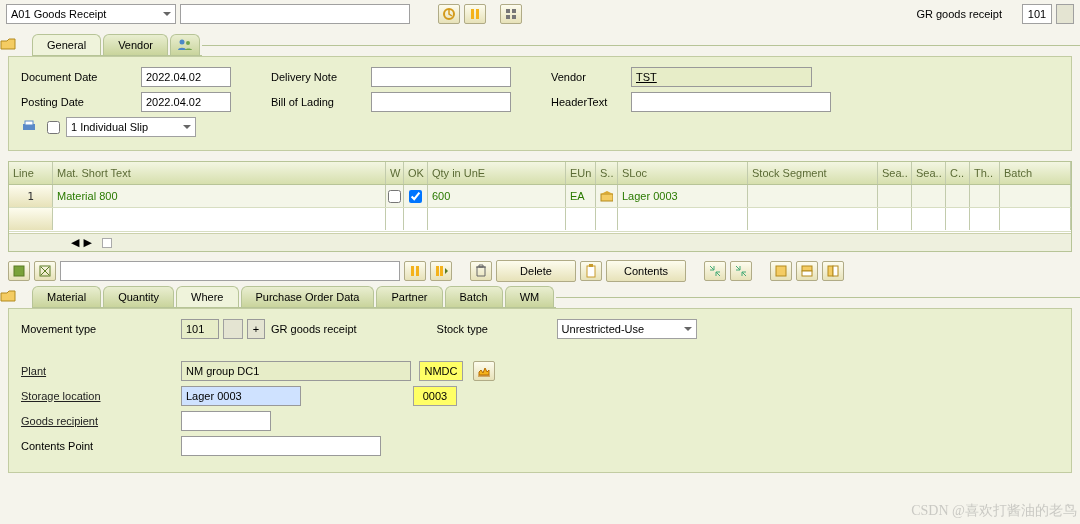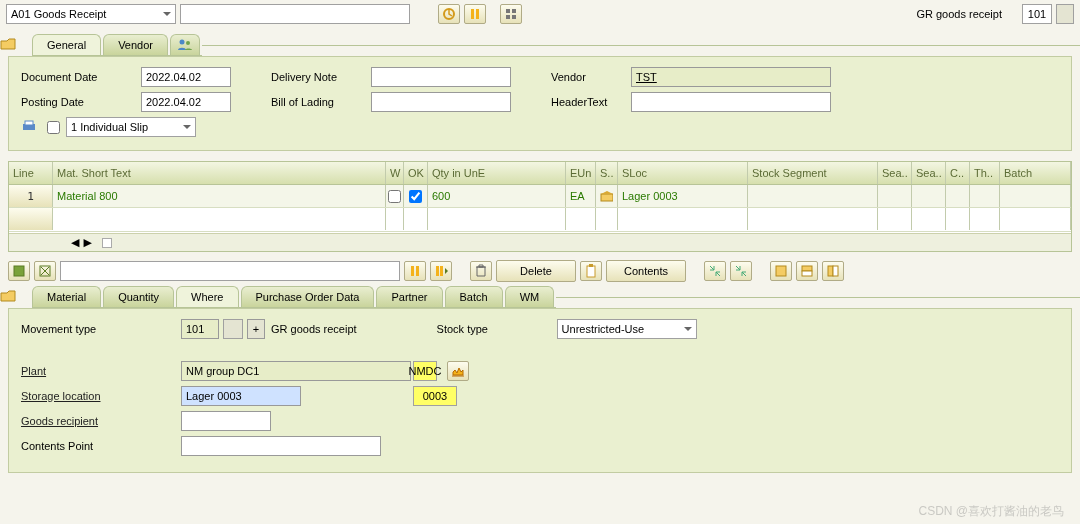--- a/index.html
+++ b/index.html
@@ -38,21 +38,21 @@
 .grid-scroll { display: flex; align-items: center; padding: 2px 60px; background: #eef0de; border-top: 1px solid #ccd1ac; }
 .tri { cursor: pointer; margin: 0 2px; }
 
 .toolbar2 { display: flex; align-items: center; gap: 4px; padding: 4px 8px; }
 .tbtn { height: 22px; border: 1px solid #b0ab86; background: linear-gradient(#fdfcee,#e7e2b9); display: inline-flex; align-items: center; padding: 0 22px; border-radius: 2px; cursor: pointer; }
 
 .lower-panel { background: #eaf0d0; border: 1px solid #c2cca2; margin: 0 8px 4px 8px; padding: 10px 12px 16px 12px; }
 .highlight { background: #ffff66; }
 
 svg { pointer-events: none; }
-.watermark { position: fixed; right: 16px; bottom: 4px; color: rgba(120,120,120,0.35); font-size: 12px; }
+.watermark { position: fixed; right: 3px; bottom: 4px; color: rgba(120,120,120,0.35); font-size: 14px; font-family: Liberation Serif, serif; }
 </style>
 </head>
 <body>
 
 <div class="topbar">
   <div class="dd narrow">
       <span>A01 Goods Receipt</span>
     </div>
   <div class="txt-in" style="width:230px"></div>
   <div style="flex:0 0 20px"></div>
@@ -138,21 +138,21 @@
         <div class="field" style="width:140px"></div>
       </div>
       <div class="row">
         <span class="label" style="width:100px">Bill of Lading</span>
         <div class="field" style="width:140px"></div>
       </div>
     </div>
     <div>
       <div class="row">
         <span class="label" style="width:80px">Vendor</span>
-        <div class="field ro" style="width:200px">
+        <div class="field ro" style="width:181px">
             <span style="text-decoration:underline">TST</span>
           </div>
       </div>
       <div class="row">
         <span class="label" style="width:80px">HeaderText</span>
         <div class="field" style="width:200px"></div>
       </div>
     </div>
   </div>
 </div>
@@ -336,21 +336,21 @@
           <span>Unrestricted-Use</span>
         </div>
     </div>
   </div>
 
   <div class="row">
     <span class="label u" style="width:160px">Plant</span>
     <div class="field ro" style="width:230px">
         <span>NM group DC1</span>
       </div>
-    <div class="mini-box highlight" style="width:24px;margin-left:2px">
+    <div class="mini-box highlight" style="width:44px;margin-left:8px">
         <span>NMDC</span>
       </div>
     <div class="iconbtn" style="margin-left:10px">
         <svg width="14" height="12">
           <path d="M1 11h12M2 10V7l2-2 2 3 2-5 2 4 2-2v5z" fill="#f4b21b" stroke="#b76b00"></path>
         </svg>
       </div>
   </div>
   <div class="row">
     <span class="label u" style="width:160px">Storage location</span>

